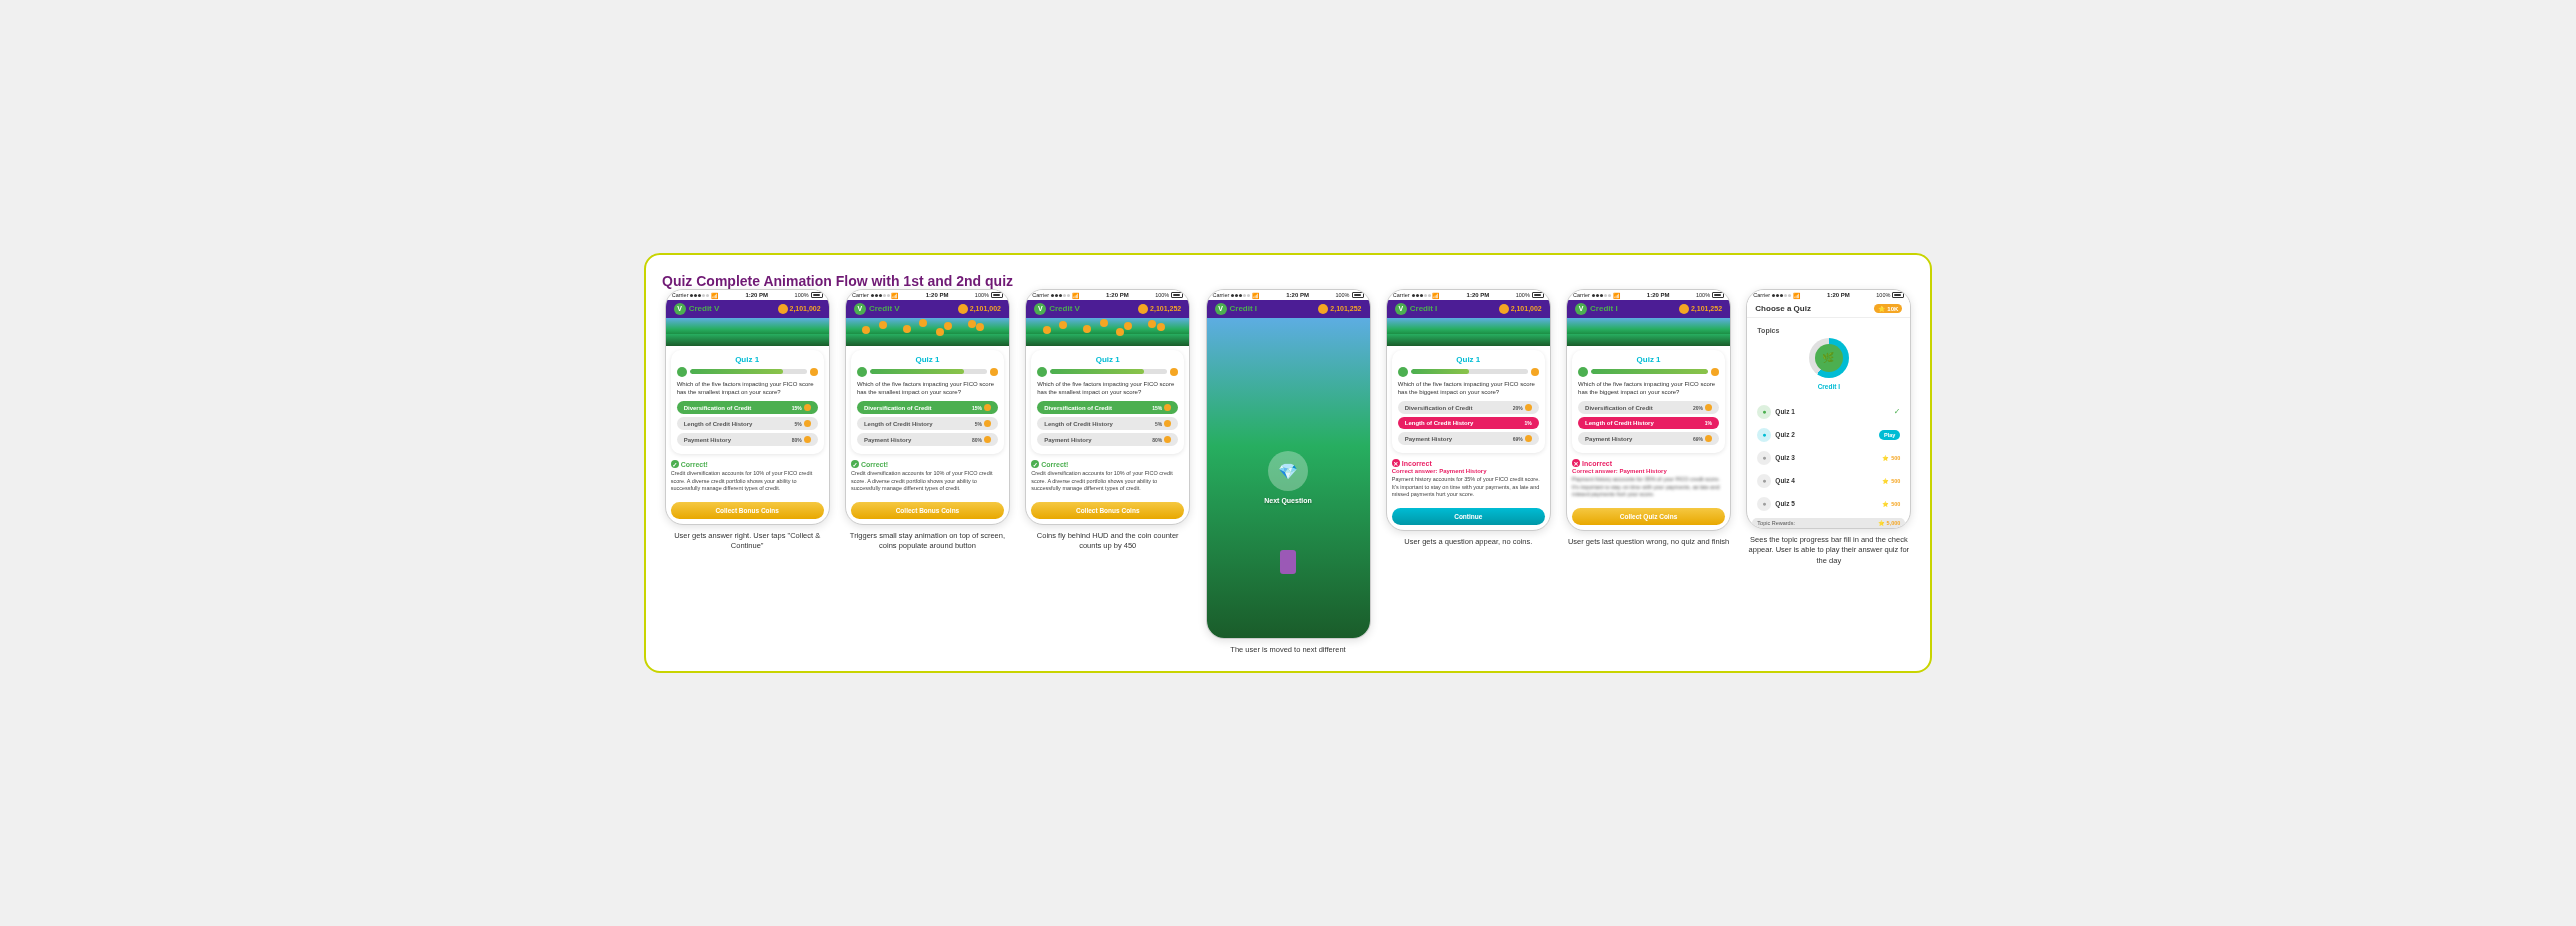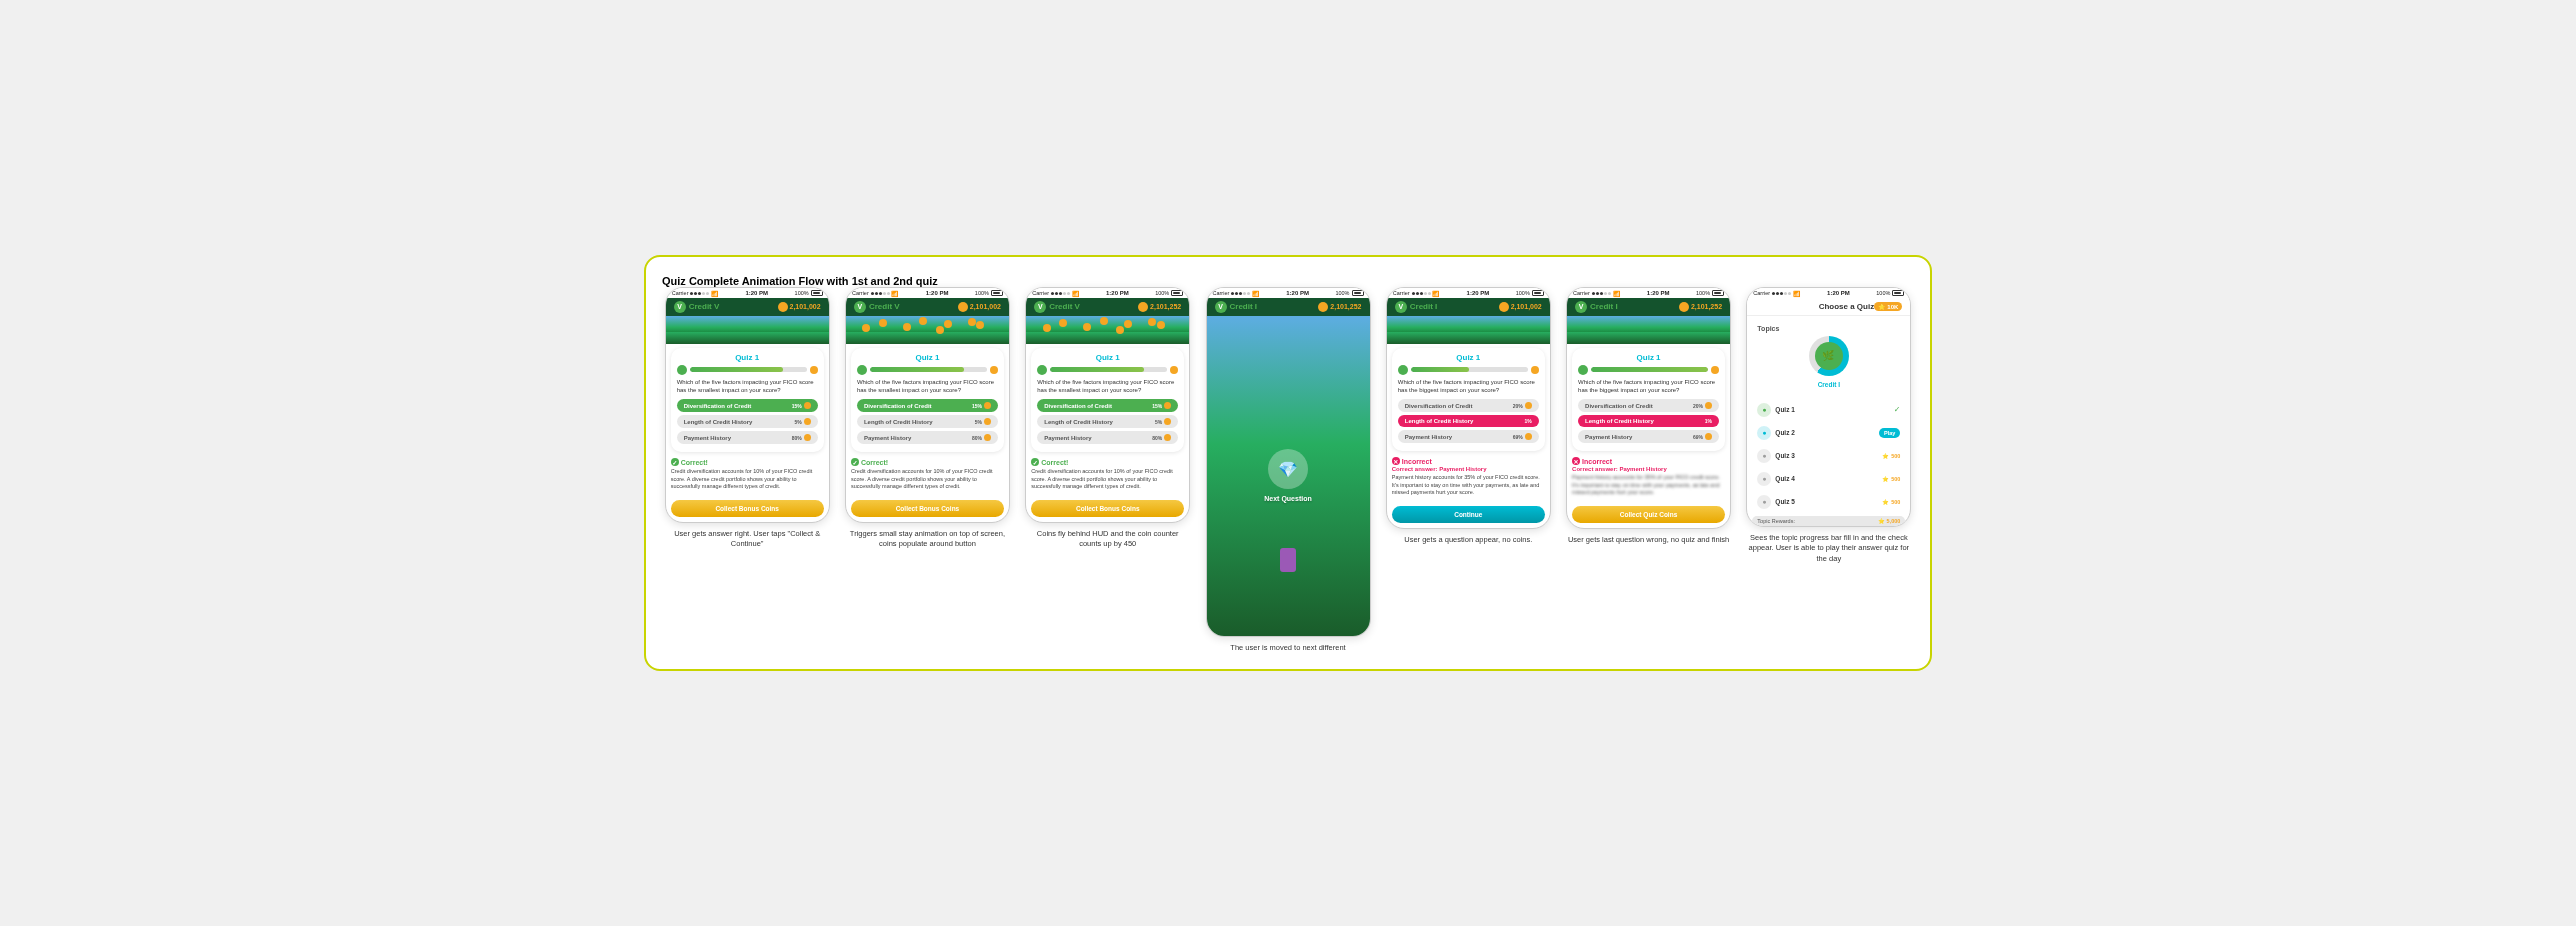--- a/index.html
+++ b/index.html
@@ -14,23 +14,23 @@
     }
     .outer-card {
       background: #fff;
       border: 2.5px solid #c8d400;
       border-radius: 16px;
       padding: 18px 16px 16px 16px;
       max-width: 1288px;
       width: 100%;
     }
     .page-title {
-      font-size: 11px;
-      font-weight: 700;
-      color: #000000;
+      font-size: 14px;
+      font-weight: 700;
+      color: #701a75;
     }
     .screens-row {
       display: flex;
       gap: 10px;
       justify-content: center;
     }
     .screen-col {
       display: flex;
       flex-direction: column;
       align-items: center;
@@ -59,21 +59,21 @@
       color: #222;
     }
     .status-left { display: flex; align-items: center; gap: 2px; }
     .status-dots { display: flex; gap: 1px; }
     .status-dot { width: 3px; height: 3px; border-radius: 50%; background: #333; }
     .status-right { display: flex; align-items: center; gap: 2px; font-size: 5.5px; }
     .battery { width: 12px; height: 6px; border: 1px solid #333; border-radius: 1px; position: relative; }
     .battery-fill { position: absolute; top: 1px; left: 1px; right: 2px; bottom: 1px; background: #333; border-radius: 1px; }
     
     .header-bar {
-      background: #14532d;
+      background: #4c1d95;
       display: flex;
       justify-content: space-between;
       align-items: center;
       padding: 3px 8px;
     }
     .header-logo {
       display: flex;
       align-items: center;
       gap: 3px;
       font-size: 8px;
@@ -301,21 +301,21 @@
     }
     .transition-content {
       text-align: center;
       padding: 10px;
     }
     .choose-quiz-header {
       background: #fff;
       padding: 4px 8px;
       display: flex;
       align-items: center;
-      justify-content: flex-end;
+      justify-content: space-between;
       border-bottom: 1px solid #eee;
     }
     .choose-quiz-title {
       font-size: 8px;
       font-weight: 700;
       color: #333;
     }
     .coin-badge {
       background: #F5A623;
       border-radius: 8px;

